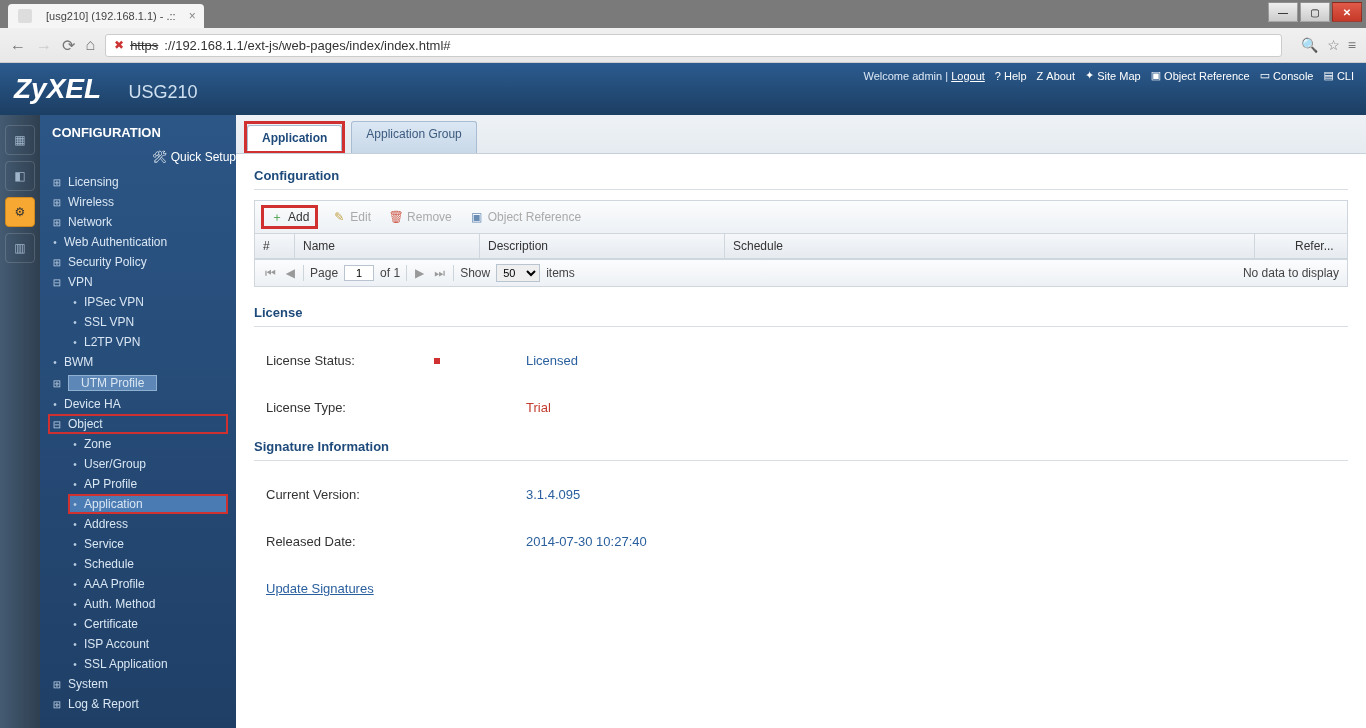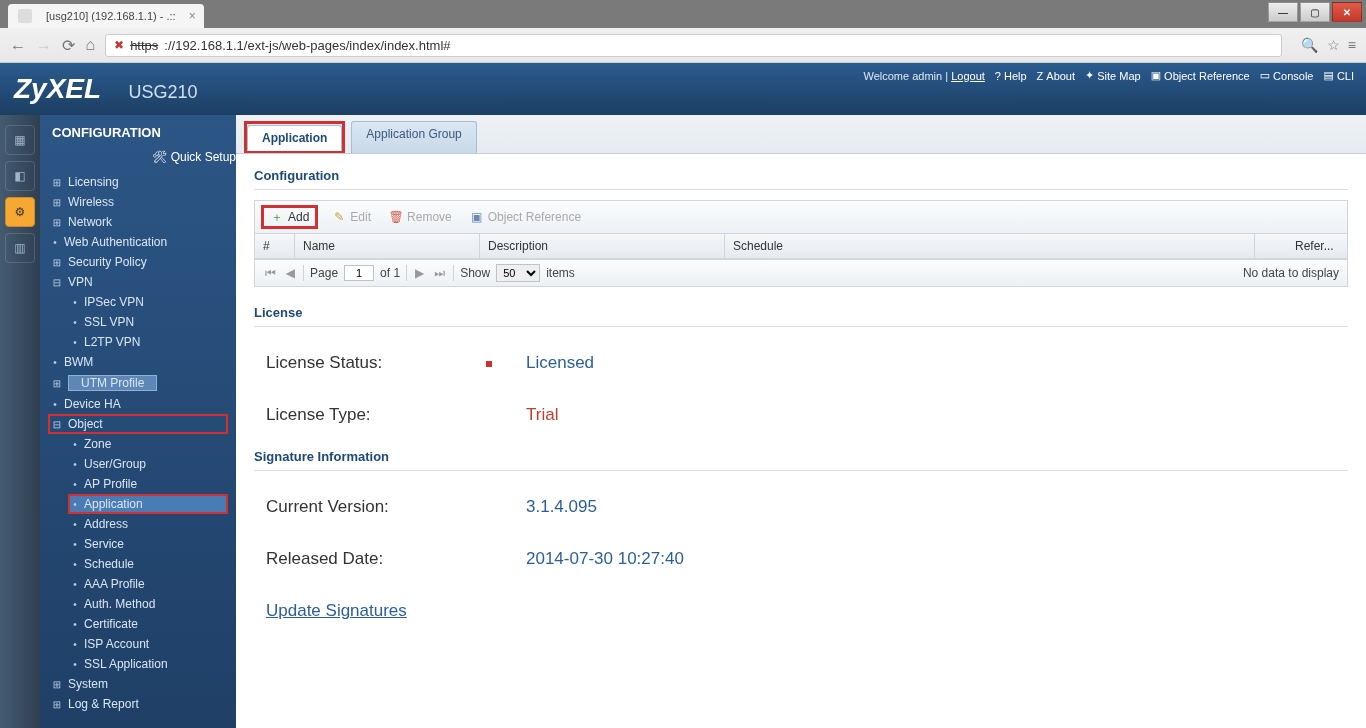--- a/index.html
+++ b/index.html
@@ -78,21 +78,21 @@
 .gh.content { flex: 1; }
 .gh.refer { width: 60px; border-right: none; margin-left: 32px; }
 
 .grid-pager { display: flex; align-items: center; gap: 6px; padding: 4px 8px; background: linear-gradient(#fbfcfd,#edf1f5); border-top: 1px solid #cfd6de; font-size: 12px; color: #444; }
 .pg-btn { color: #999; font-size: 12px; cursor: pointer; padding: 0 2px; }
 .pg-sep { width: 1px; height: 16px; background: #ccd4dc; }
 .pg-input { width: 30px; border: 1px solid #b8c4d0; padding: 1px 3px; font-size: 11px; text-align: center; }
 .pg-select { border: 1px solid #b8c4d0; padding: 1px 2px; font-size: 11px; width: 44px; }
 .pg-spacer { flex: 1; }
 
-.info-row { display: flex; padding: 6px 12px; font-size: 17px; color: #333; margin-top: 20px; }
+.info-row { display: flex; padding: 6px 12px; font-size: 13px; color: #333; margin-top: 20px; }
 .info-label { width: 260px; }
 .info-val.blue { color: #2a5f9e; }
 .info-val.red { color: #c43c2e; }
 .red-dot { display: inline-block; width: 6px; height: 6px; background: #d03030; position: relative; top: -1px; }
 .link { color: #2a5f9e; text-decoration: underline; cursor: pointer; }
 </style>
 </head>
 <body>
 
 <div class="browser-chrome">

